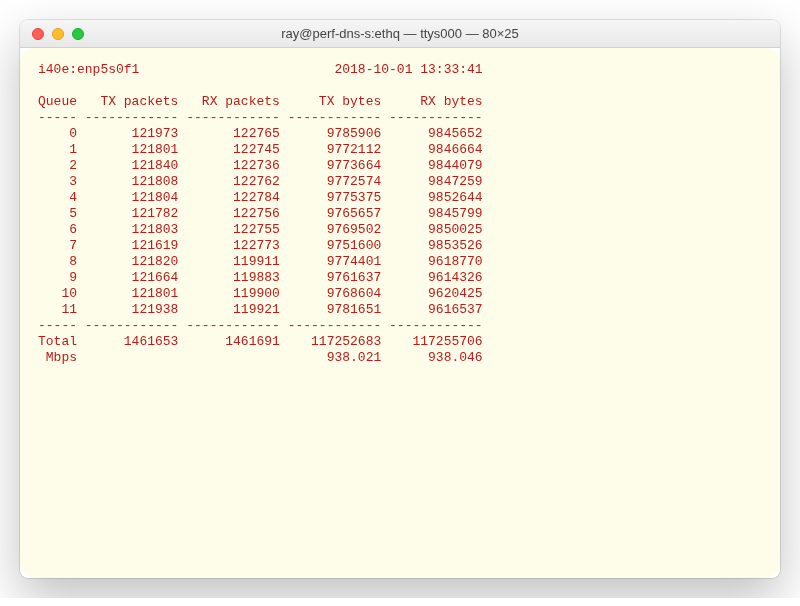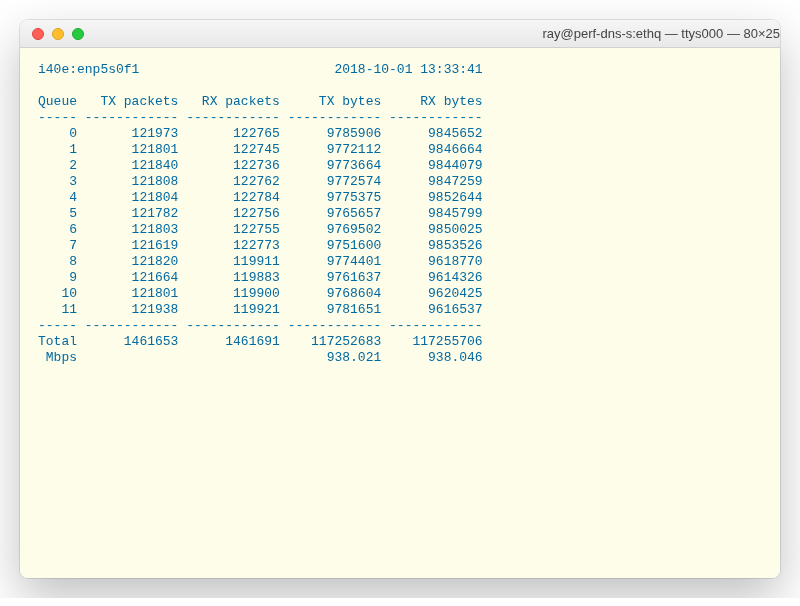--- a/index.html
+++ b/index.html
@@ -35,35 +35,36 @@
       width: 12px;
       height: 12px;
       border-radius: 50%;
     }
     .close-l { background: #ff5f57; border: 0.5px solid #e0443e; }
     .min-l { background: #ffbd2e; border: 0.5px solid #dea123; }
     .max-l { background: #28c940; border: 0.5px solid #1aab29; }
     .title {
       position: absolute;
       left: 0; right: 0;
-      text-align: right;
+      text-align: center;
       font-size: 13px;
       color: #444;
       pointer-events: none;
     }
     .term {
       background: #fdfde9;
       padding: 14px 18px 60px 18px;
       font-family: Menlo, Consolas, "Courier New", monospace;
       font-size: 13px;
       line-height: 16px;
-      color: #0369a1;
+      color: #b91c1c;
       white-space: pre;
       min-height: 530px;
       letter-spacing: 0;
+      border-radius: 15px;
     }
   </style>
 </head>
 <body>
 
 <div class="window">
   <div class="titlebar">
     <div class="traffic-lights">
       <div class="light close-l"></div>
       <div class="light min-l"></div>

